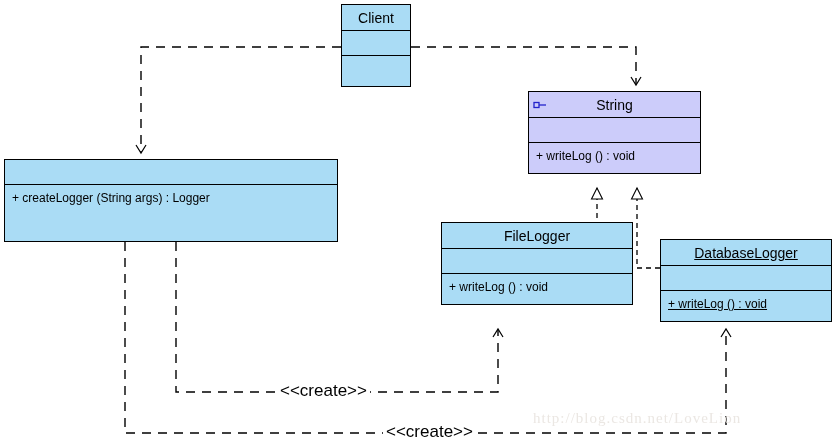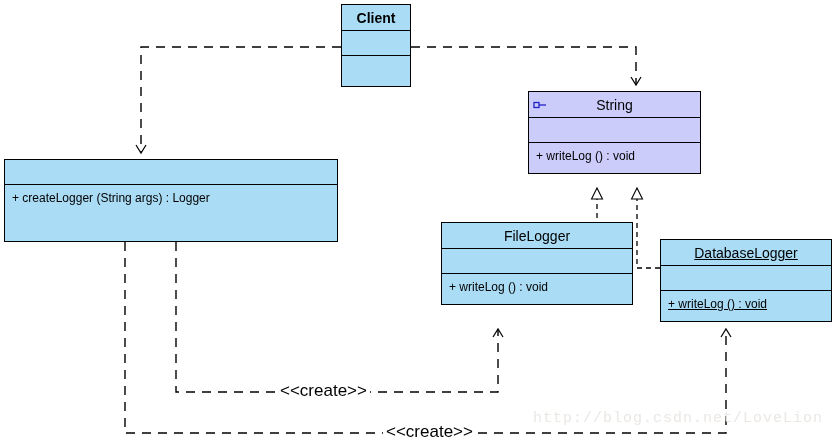--- a/index.html
+++ b/index.html
@@ -72,21 +72,21 @@
   .edge-label {
     position: absolute;
     font-size: 17px;
     color: #000000;
     background: #ffffff;
     padding: 0 3px;
     white-space: nowrap;
   }
   .watermark {
     position: absolute;
-    font-family: Liberation Mono, monospace;
+    font-family: Liberation Serif, serif;
     font-size: 15px;
     color: #ebe7e3;
     letter-spacing: 1px;
     white-space: nowrap;
   }
 </style>
 </head>
 <body>
 
 <div id="canvas">
@@ -119,21 +119,21 @@
 
     <g>
       <path d="M176,242 L176,392 L498,392 L498,330" fill="none" stroke="#000000" stroke-width="1.4" stroke-dasharray="9,7" marker-end="url(#open-arrow)"></path>
     </g>
 
     <g>
       <path d="M125,242 L125,433 L726,433 L726,330" fill="none" stroke="#000000" stroke-width="1.4" stroke-dasharray="9,7" marker-end="url(#open-arrow)"></path>
     </g>
   </svg>
 
-  <div class="uml-class" style="left:341px; top:4px; width:70px; height:83px;font-weight:bold;">
+  <div class="uml-class" style="left:341px; top:4px; width:70px; height:83px;">
     <div class="cls-name">Client</div>
     <div class="cls-attrs"></div>
     <div class="cls-ops empty"></div>
   </div>
 
   <div class="uml-class iface" style="left:528px; top:91px; width:173px; height:83px;">
     <div class="cls-name">
       <svg class="iface-icon" viewBox="0 0 16 10" xmlns="http://www.w3.org/2000/svg">
         <rect x="1" y="2.5" width="5" height="5" fill="none" stroke="#2222cc" stroke-width="1.3"></rect>
         <line x1="6" y1="5" x2="13" y2="5" stroke="#2222cc" stroke-width="1.3"></line>

